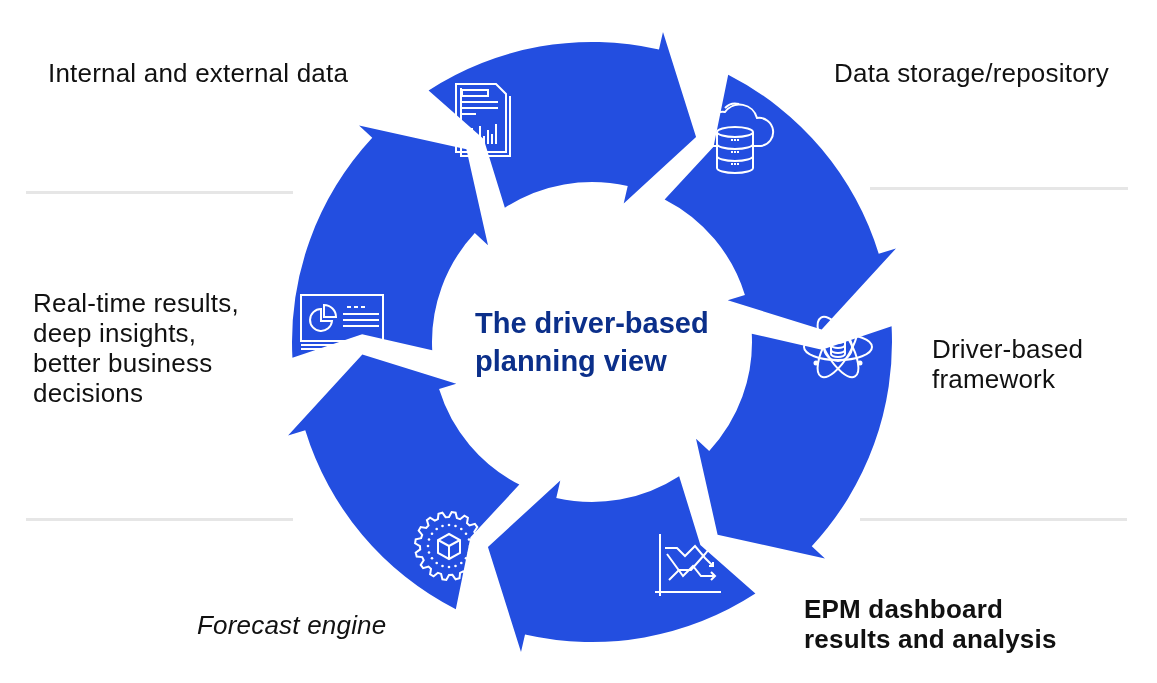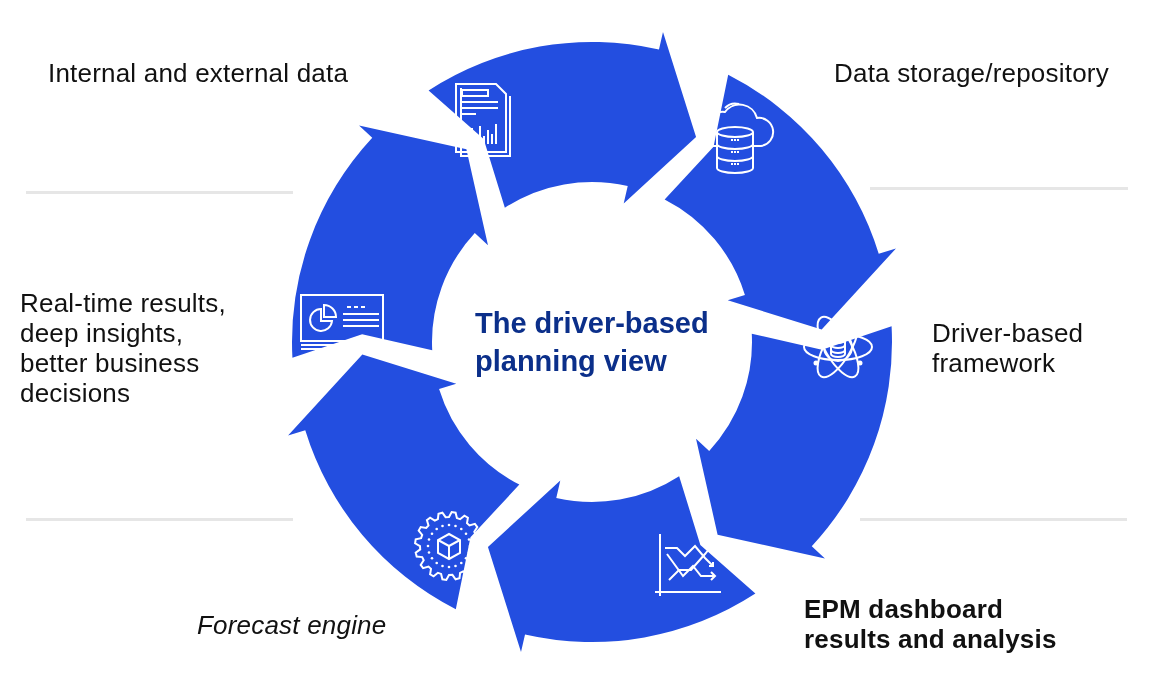--- a/index.html
+++ b/index.html
@@ -27,26 +27,26 @@
     </g>
 </svg>
 
 <div class="divider" style="left:26px; top:191px; width:267px;"></div>
 <div class="divider" style="left:26px; top:518px; width:267px;"></div>
 <div class="divider" style="left:870px; top:187px; width:258px;"></div>
 <div class="divider" style="left:860px; top:518px; width:267px;"></div>
 
 <div class="label" style="left:48px; top:58px;">Internal and external data</div>
 <div class="label" style="left:814px; top:58px;margin-left:20px;">Data storage/repository</div>
-<div class="label" style="left:932px; top:318px;">Driver-based
+<div class="label" style="left:932px; top:334px;">Driver-based
 framework</div>
 <div class="label" style="left:804px; top:594px;font-weight:bold;">EPM dashboard
 results and analysis</div>
 <div class="label" style="left:197px; top:610px;font-style:italic;">Forecast engine</div>
-<div class="label" style="left:20px; top:288px;">Real-time results,
+<div class="label" style="left:33px; top:288px;">Real-time results,
 deep insights,
 better business
 decisions</div>
 
 <div class="center-title">The driver-based
 planning view</div>
 
 <div class="icon" style="left:452px; top:80px;">
   <svg width="62" height="78" viewBox="0 0 62 78" fill="none" stroke="#fff" stroke-width="2">
     <path d="M4 4 H44 L54 14 V72 H4 Z"></path>

